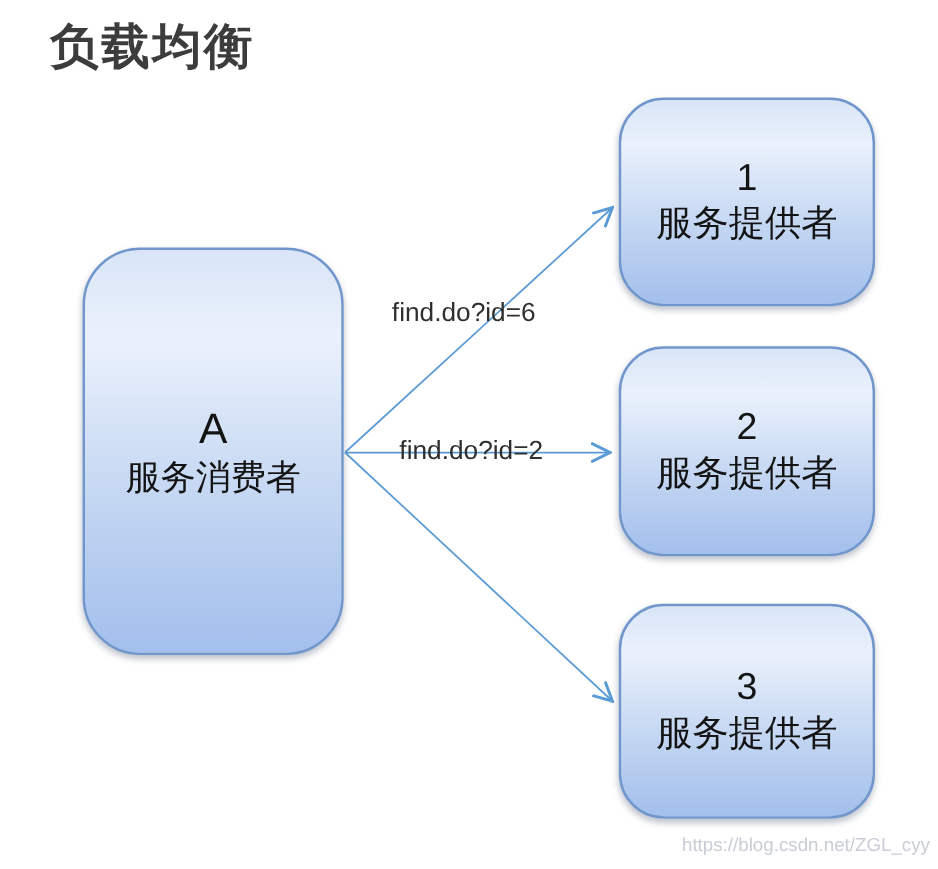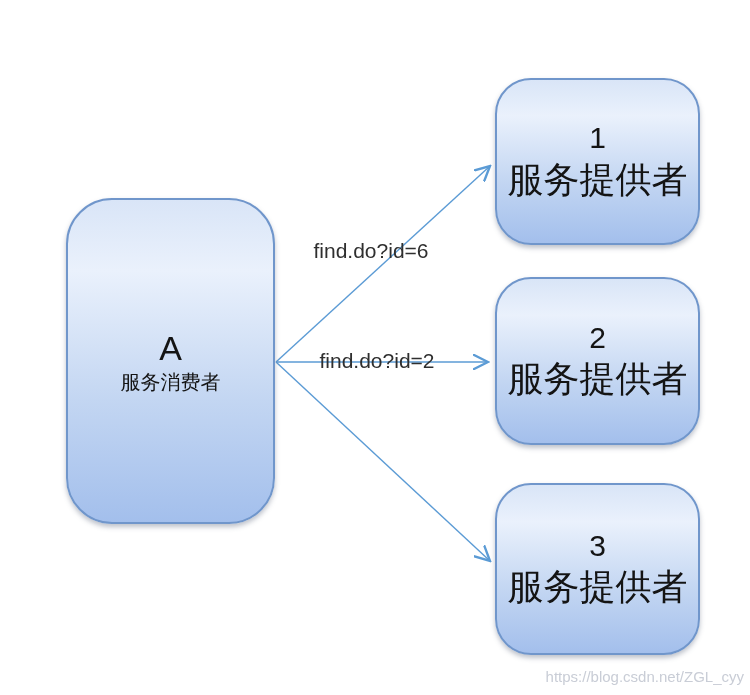--- a/index.html
+++ b/index.html
@@ -69,25 +69,25 @@
   .node-provider-1 { top: 78px;  height: 167px; }
   .node-provider-2 { top: 277px; height: 168px; }
   .node-provider-3 { top: 483px; height: 172px; }
   .node-id {
     font-size: 34px;
     line-height: 1.25;
     color: #141414;
   }
   .node-provider .node-id { font-size: 30px; }
   .node-label {
-    font-size: 20px;
+    font-size: 28px;
     line-height: 1.3;
     color: #141414;
   }
-  .node-provider .node-label { font-size: 36px; }
+  .node-provider .node-label { font-size: 29px; }
   .edge-label {
     position: absolute;
     transform: translate(-50%, -50%);
     font-size: 21px;
     color: var(--label-text, #2f2f2f);
     white-space: nowrap;
   }
   .edge-label-1 { left: 371px; top: 251px; }
   .edge-label-2 { left: 377px; top: 361px; }
   .edge-label-3 { left: 373px; top: 467px; }
@@ -97,20 +97,21 @@
     top: 668px;
     font-size: 15px;
     color: var(--watermark-text, #c9cdd6);
   }
 </style>
 </head>
 <body>
 
 <div class="canvas">
 
+  <h1 class="page-title">负载均衡</h1>
 
   <svg class="edges-svg" viewBox="0 0 750 695" aria-hidden="true">
     <defs>
       <marker id="arrowhead" viewBox="0 0 10 10" refX="9" refY="5" markerWidth="12" markerHeight="12" orient="auto-start-reverse">
         <path class="edge" d="M0,0.5 L9,5 L0,9.5"></path>
       </marker>
     </defs>
     <line class="edge" x1="276" y1="362" x2="490" y2="166" marker-end="url(#arrowhead)"></line>
     <line class="edge" x1="276" y1="362" x2="488" y2="362" marker-end="url(#arrowhead)"></line>
     <line class="edge" x1="276" y1="362" x2="490" y2="561" marker-end="url(#arrowhead)"></line>

